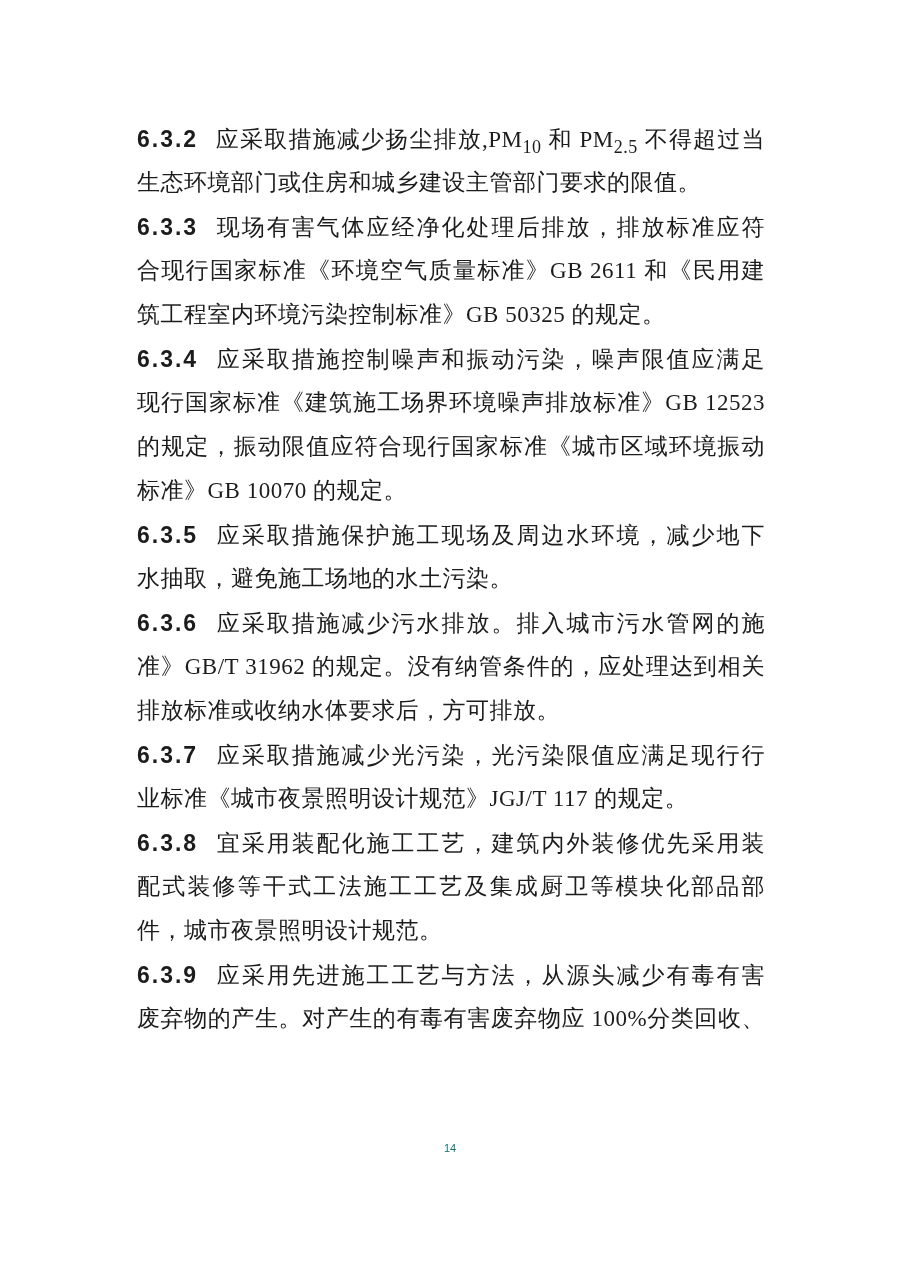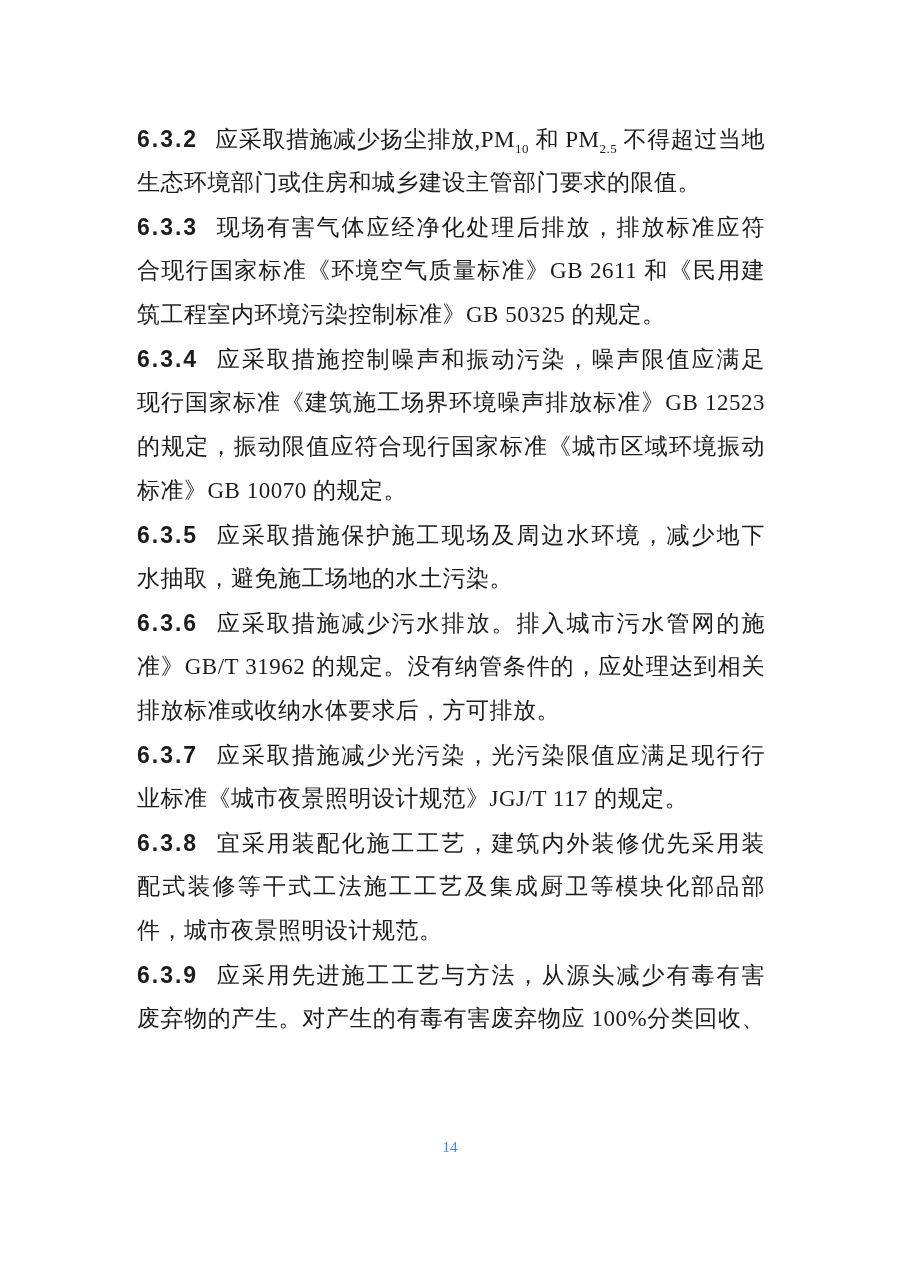--- a/index.html
+++ b/index.html
@@ -43,34 +43,34 @@
   .num {
     font-weight: 700;
     letter-spacing: 2px;
     font-family: Liberation Sans, sans-serif;
   }
   .numgap {
     display: inline-block;
     width: 17px;
   }
   sub {
-    font-size: 13px;
+    font-size: 18px;
     line-height: 0;
   }
   .pagefoot {
     position: absolute;
     left: 0;
     top: 1138px;
     width: 900px;
     text-align: center;
   }
   .pagenum {
-    font-size: 15px;
-    color: #3b82f6;
-    font-family: Liberation Serif, serif;
+    font-size: 11px;
+    color: #0f766e;
+    font-family: Liberation Sans, sans-serif;
   }
 </style>
 </head>
 <body>
 
 <div class="page">
   <main class="clauses" id="clauses">
       <article class="clause">
         <div class="line jl"><span class="num">6.3.2</span><span class="numgap"></span>应采取措施减少扬尘排放,PM<sub>10</sub> 和 PM<sub>2.5</sub> 不得超过当地</div>
         <div class="line">生态环境部门或住房和城乡建设主管部门要求的限值。</div>

